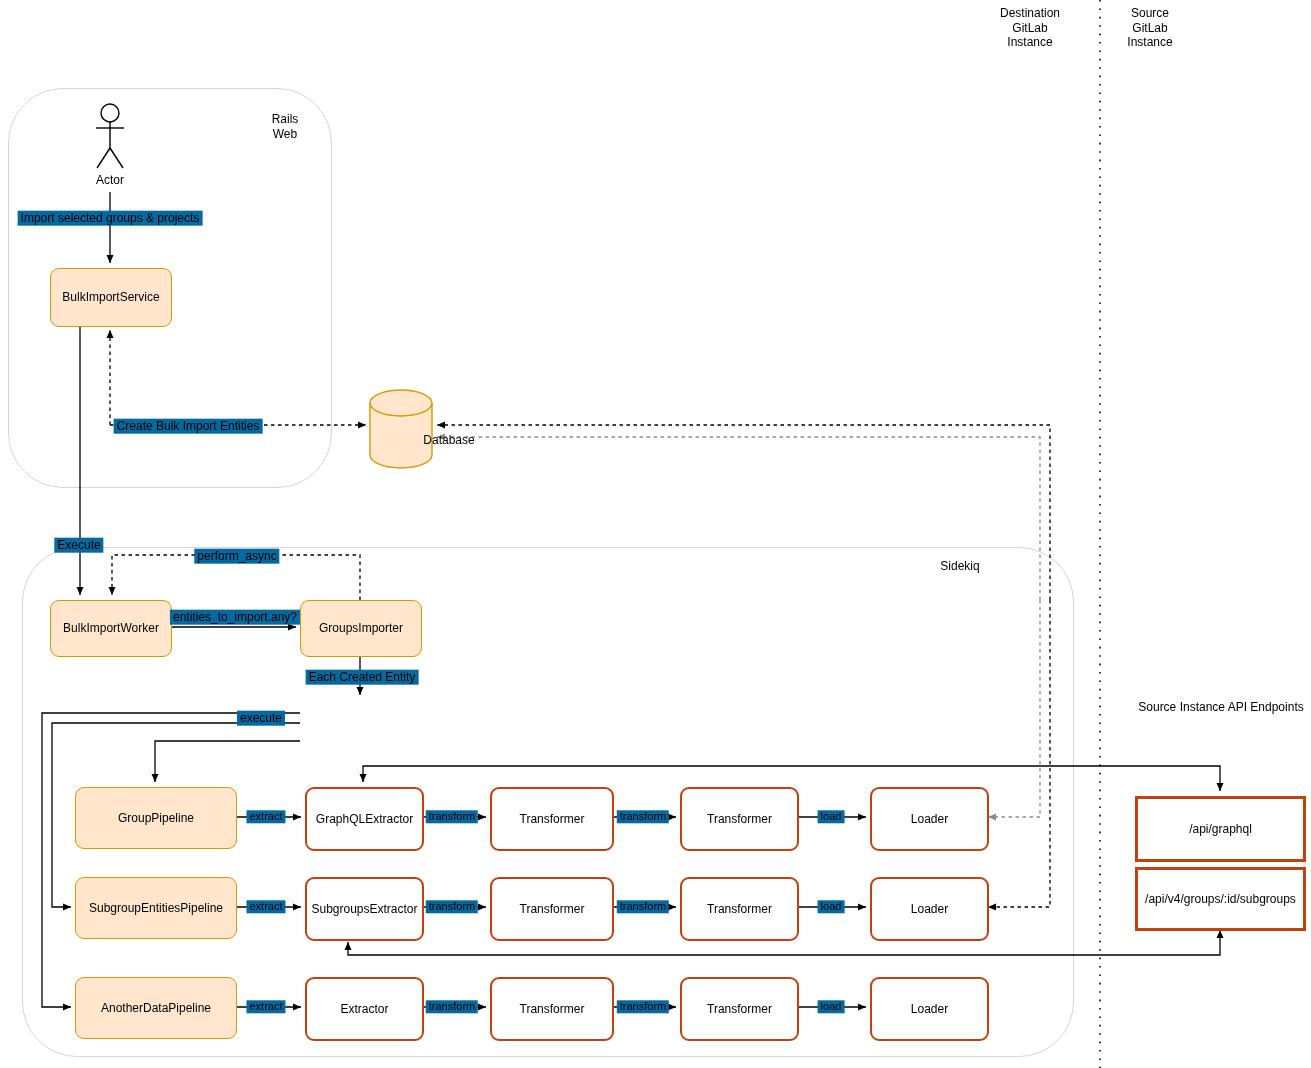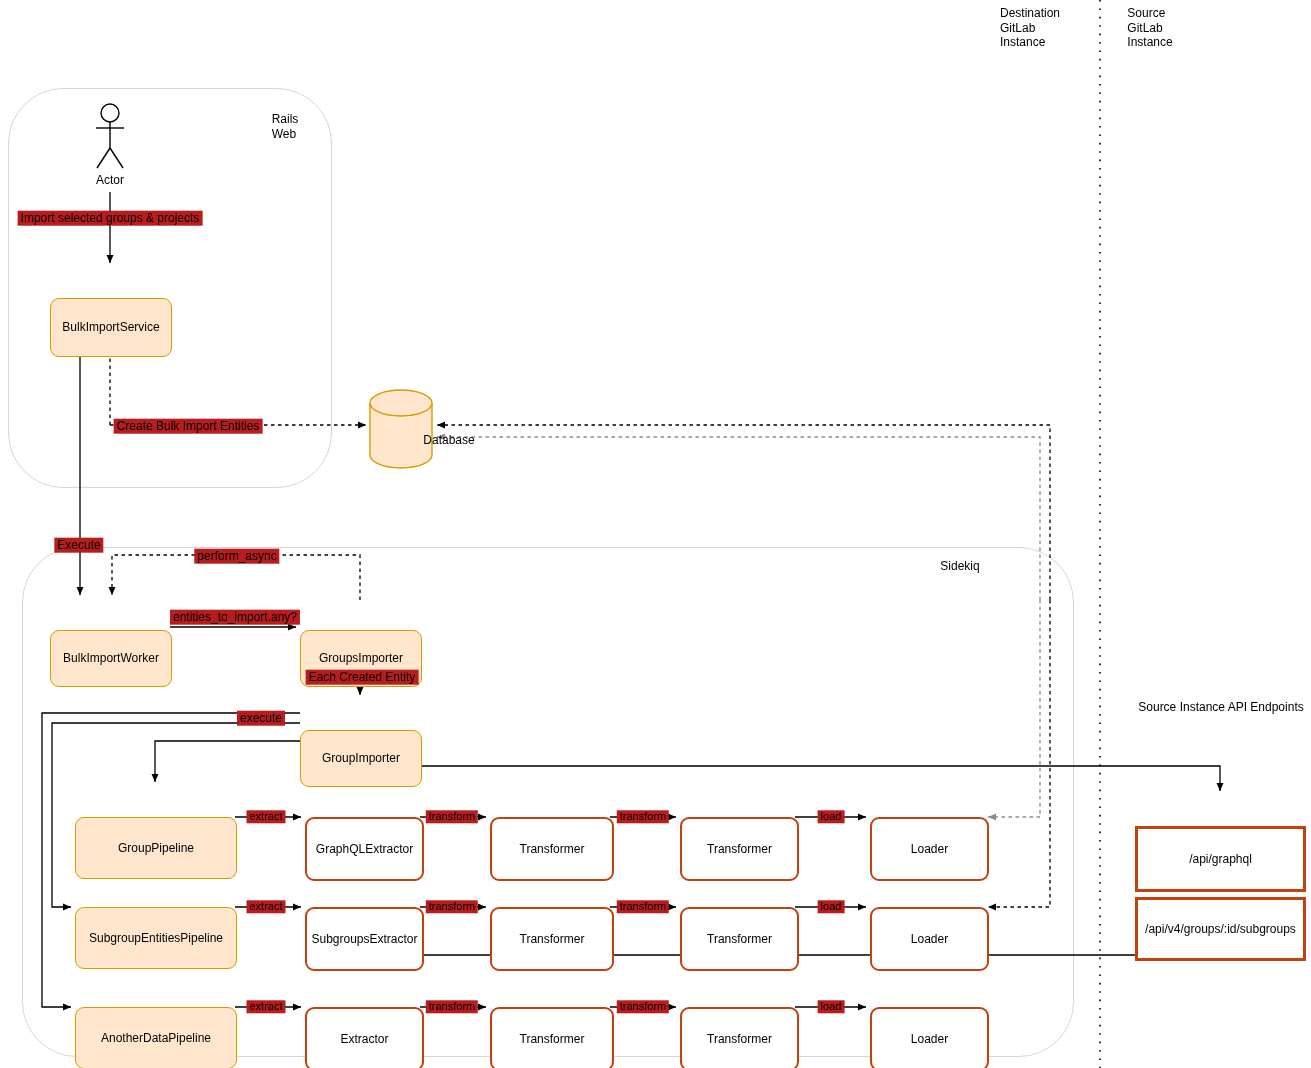--- a/index.html
+++ b/index.html
@@ -1,28 +1,28 @@
 <!DOCTYPE html>
 <html><head>
 <meta charset="utf-8">
 <style>
   html,body{margin:0;padding:0;background:#fff;}
   .canvas{position:relative;width:1311px;height:1068px;background:#ffffff;
           font-family:"Liberation Sans","DejaVu Sans",sans-serif;color:#000;overflow:hidden;}
   .container-frame{position:absolute;border:1px solid #d6d6d6;border-radius:55px;background:transparent;z-index:0;}
   svg.wires{position:absolute;left:0;top:0;z-index:1;}
   .node{position:absolute;display:flex;align-items:center;justify-content:center;
-        font-size:12px;text-align:right;z-index:2;line-height:1.2;white-space:nowrap;margin-top:30px;}
+        font-size:12px;text-align:right;z-index:2;line-height:1.2;white-space:nowrap;}
   .orange{background:#FFE6CC;border:1px solid #D79B00;border-radius:9px;}
   .white{background:#ffffff;border:2px solid #c2410c;border-radius:9px;}
   .endpoint{background:#ffffff;border:3px solid #c2410c;border-radius:0;}
-  .lbl{position:absolute;transform:translate(-50%,-50%);font-size:12px;
+  .lbl{position:absolute;transform:translate(-50%,-50%);font-size:12px;text-align:center;
        z-index:3;line-height:1.22;white-space:nowrap;}
   .multiline{white-space:pre-line;}
-  .whitebg{background:#b91c1c;padding:0 3px;}
+  .whitebg{background:#0369a1;padding:0 3px;}
   .small{font-size:11px;}
 </style>
 </head>
 <body>
 
 <div class="canvas">
 
   <div class="container-frame" style="left:8px;top:88px;width:322px;height:398px;"></div>
   <div class="container-frame" style="left:22px;top:547px;width:1050px;height:508px;"></div>
 
@@ -114,21 +114,20 @@
   <div class="lbl whitebg" style="left:237px;top:556px;">perform_async</div>
   <div class="lbl whitebg" style="left:235px;top:617px;">entities_to_import.any?</div>
   <div class="lbl whitebg" style="left:362px;top:677px;">Each Created Entity</div>
   <div class="lbl whitebg" style="left:261px;top:718px;">execute</div>
   <div class="lbl" style="left:1221px;top:707px;">Source Instance API Endpoints</div>
   <div class="lbl" style="left:401px;top:440px;margin-left:48px;">Database</div>
 
   <div class="node orange" style="left:50px;top:268px;width:120px;height:57px;">BulkImportService</div>
   <div class="node orange" style="left:50px;top:600px;width:120px;height:55px;">BulkImportWorker</div>
   <div class="node orange" style="left:300px;top:600px;width:120px;height:55px;">GroupsImporter</div>
-  <div class="node orange" style="left:300px;top:700px;width:120px;height:55px;">GroupImporter</div>
 
   <div class="node orange" style="left:75px;top:787px;width:160px;height:60px;">GroupPipeline</div>
   <div class="node white" style="left:305px;top:787px;width:115px;height:60px;">GraphQLExtractor</div>
   <div class="node white" style="left:490px;top:787px;width:120px;height:60px;">Transformer</div>
   <div class="node white" style="left:680px;top:787px;width:115px;height:60px;">Transformer</div>
   <div class="node white" style="left:870px;top:787px;width:115px;height:60px;">Loader</div>
 
   <div class="node orange" style="left:75px;top:877px;width:160px;height:60px;">SubgroupEntitiesPipeline</div>
   <div class="node white" style="left:305px;top:877px;width:115px;height:60px;">SubgroupsExtractor</div>
   <div class="node white" style="left:490px;top:877px;width:120px;height:60px;">Transformer</div>

